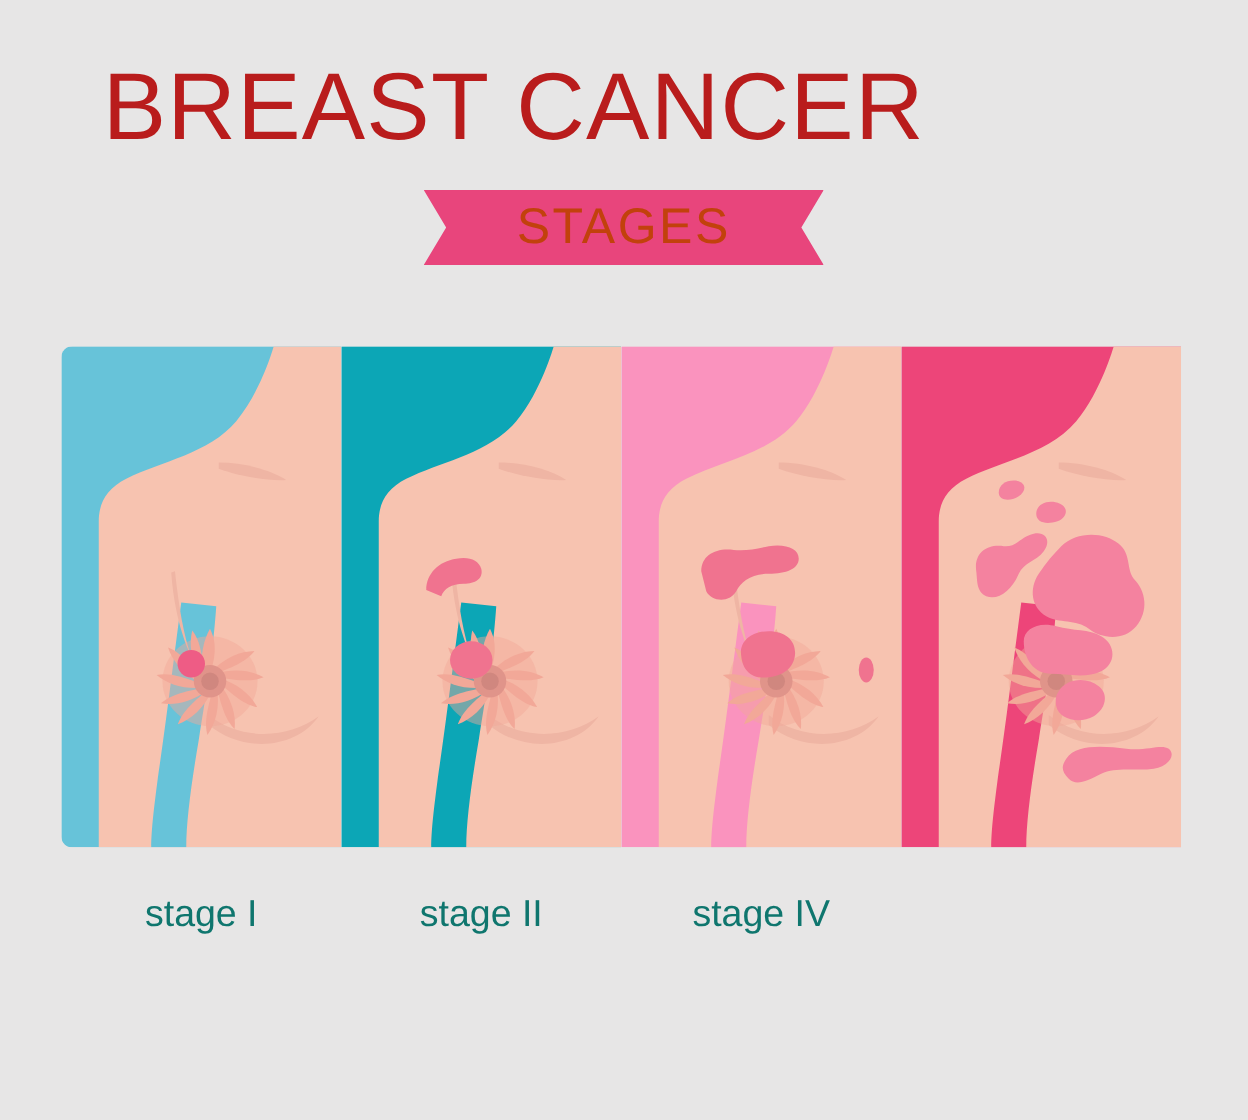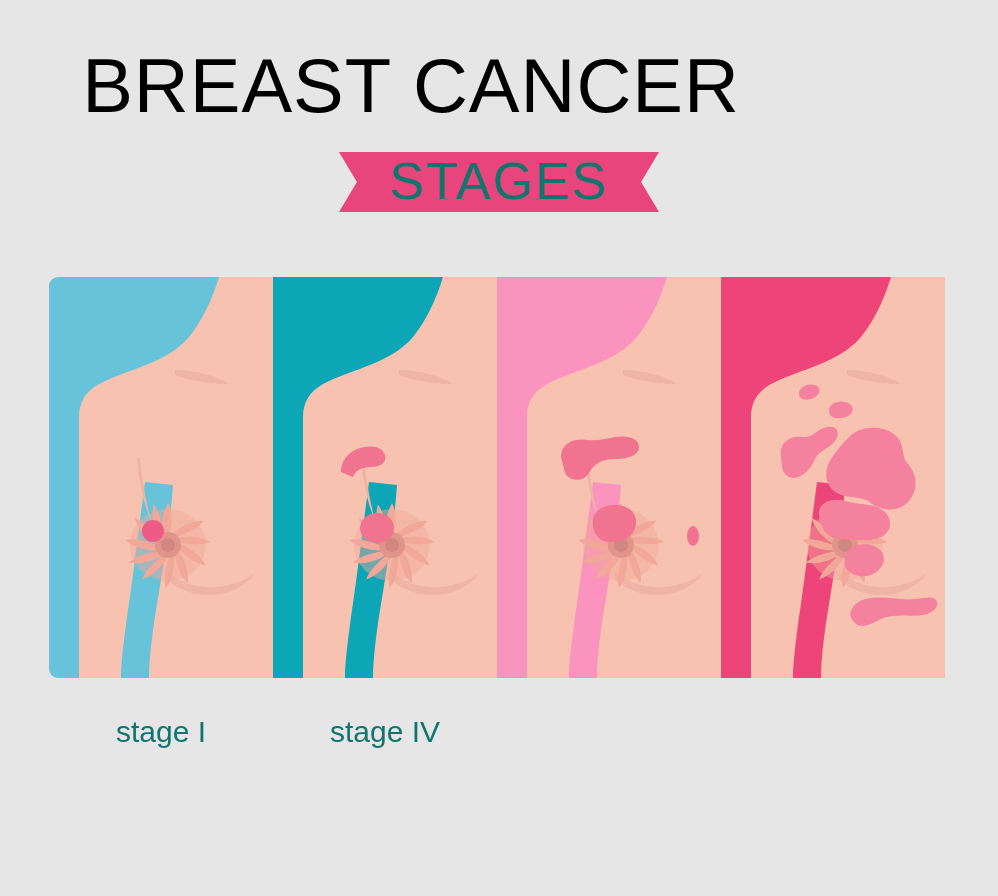--- a/index.html
+++ b/index.html
@@ -19,21 +19,21 @@
   #title {
     position: absolute;
     left: 0;
     top: 46px;
     width: 822px;
     text-align: center;
     font-size: 76px;
     line-height: 80px;
     letter-spacing: 1px;
     font-weight: 400;
-    color: #000000;
+    color: #b91c1c;
     font-family: "Liberation Sans", sans-serif;
   }
 
   
   #ribbon-wrap {
     position: absolute;
     left: 339px;
     top: 152px;
     width: 320px;
     height: 60px;
@@ -44,22 +44,22 @@
     background: #E8457C;
     -webkit-clip-path: polygon(0 0, 100% 0, 100% 100%, 0 100%, 5.6% 50%);
     clip-path: polygon(0% 0%, 100% 0%, 94.4% 50%, 100% 100%, 0% 100%, 5.6% 50%);
   }
   #ribbon-label {
     position: absolute;
     inset: 0;
     display: flex;
     align-items: center;
     justify-content: center;
-    color: #0f766e;
-    font-size: 52px;
+    color: #c2410c;
+    font-size: 40px;
     letter-spacing: 2px;
     padding-bottom: 2px;
   }
 
   
   #panels {
     position: absolute;
     left: 49px;
     top: 277px;
     width: 896px;
@@ -272,14 +272,15 @@
         <path d="M132,330 C140,318 162,320 180,322 C196,324 208,318 214,322
                  C220,327 214,336 202,338 C188,340 172,336 160,342
                  C148,348 140,352 134,346 C128,340 128,336 132,330 Z"></path>
       </g>
     </svg>
   </div>
 </div>
 
 <div id="captions">
   <div class="caption">stage I</div>
+  <div class="caption">stage II</div>
   <div class="caption">stage IV</div>
 </div>
 
 </body></html>

